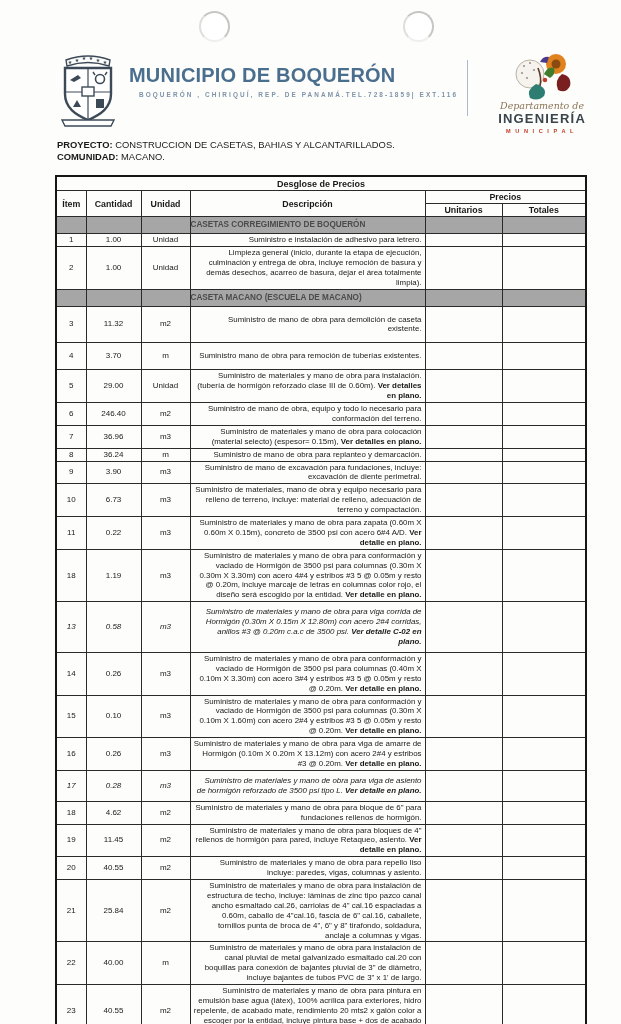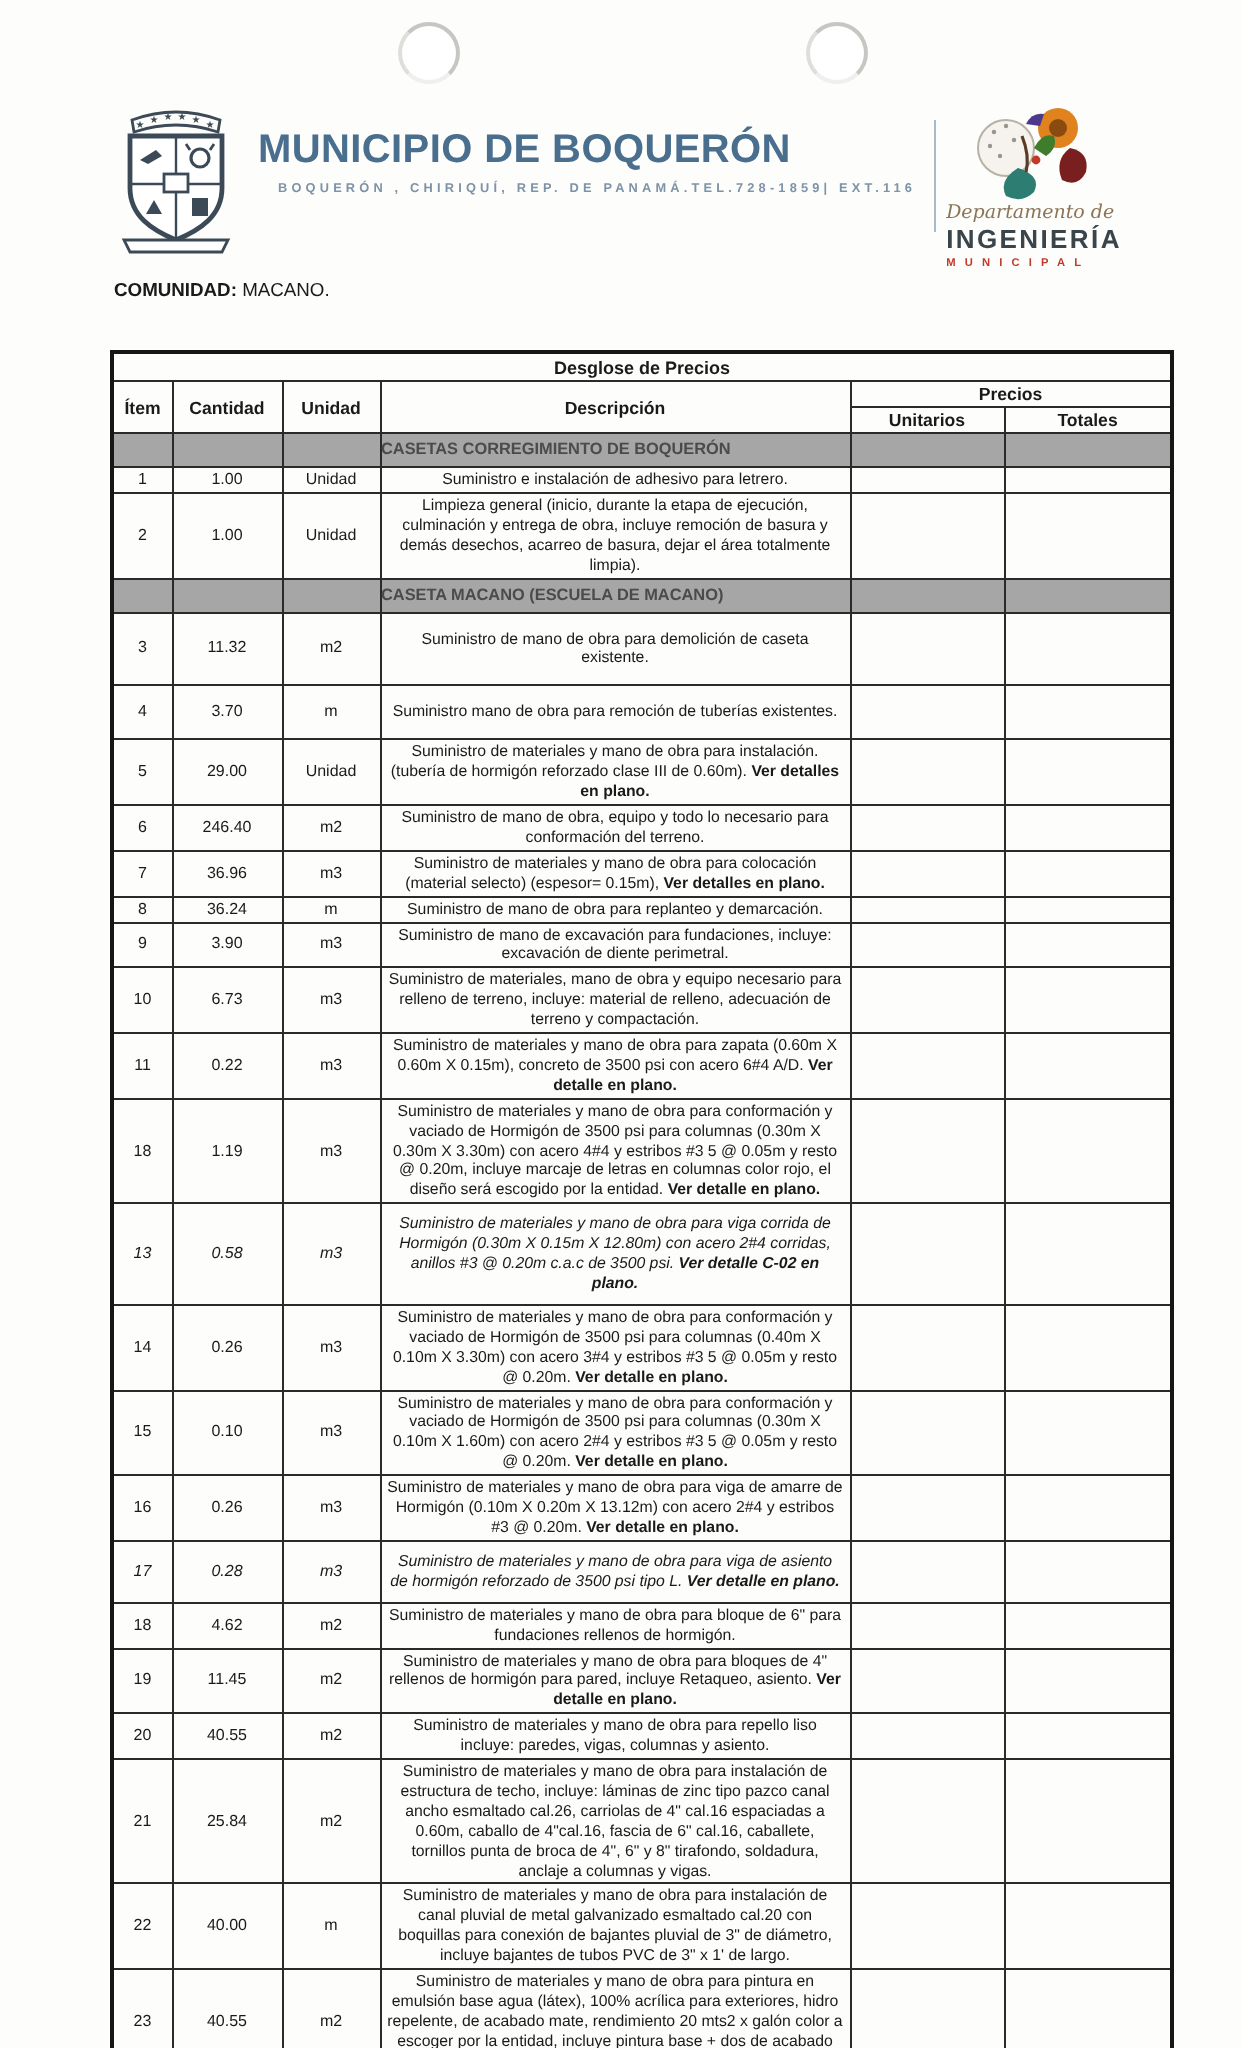--- a/index.html
+++ b/index.html
@@ -8,37 +8,37 @@
   .hole{position:absolute;top:11px;width:27px;height:27px;border-radius:50%;
         border:2px solid #c6c6c3;border-bottom-color:#efefed;border-left-color:#dededb;background:#fff;}
   .hole.h1{left:199px}.hole.h2{left:403px}
 
   .hdr{position:absolute;top:50px;left:56px;right:8px;display:flex;align-items:flex-start;}
   .crest{flex:0 0 64px;}
   .title-block{margin-left:9px;padding-top:14px;flex:0 0 auto;}
   .title{font-size:20px;font-weight:bold;color:#4a6f8e;letter-spacing:.2px;white-space:nowrap;}
   .subtitle{font-size:6.4px;font-weight:bold;letter-spacing:2.1px;color:#7d93a8;margin-top:4px;padding-left:10px;white-space:nowrap;}
   .divider{width:1px;height:56px;background:#a9bac8;margin:10px 5px 0 9px;}
-  .dept{width:138px;text-align:left;padding-top:0;}
+  .dept{width:138px;text-align:center;padding-top:0;}
   .dept-script{font-family:"DejaVu Serif",serif;font-style:italic;font-size:9.5px;color:#8a7456;margin-top:-16px;position:relative;}
   .dept-name{font-size:13px;font-weight:bold;color:#39444b;letter-spacing:1.2px;margin-top:0;}
   .dept-sub{font-size:5.6px;font-weight:bold;color:#c23b2a;letter-spacing:4.6px;margin-top:2px;}
 
   .project{position:absolute;top:139px;left:57px;font-size:9.4px;line-height:11.6px;}
   .lbl{font-weight:bold;}
 
   .table-wrap{position:absolute;top:175px;left:55px;width:530px;}
   table{border-collapse:collapse;width:100%;table-layout:fixed;border:2px solid #161616;}
   th,td{border:1px solid #2a2a2a;vertical-align:middle;padding:0;}
   col.ci{width:30px}col.cc{width:55px}col.cu{width:49px}col.cd{width:235px}col.cp1{width:77px}col.cp2{width:84px}
   .t-title{font-size:9px;font-weight:bold;text-align:center;padding:1.5px 0;}
   thead th{font-size:8.8px;font-weight:bold;text-align:center;padding:1px 0;}
   tbody td{font-size:7.9px;line-height:9.9px;}
   .c-item,.c-cant,.c-unid{text-align:center;font-size:8px;}
-  .c-desc{padding:1px 3px;text-align:center;}
+  .c-desc{padding:1px 3px;text-align:right;}
   .c-desc b{font-weight:bold;}
   tr.sec td{background:#a6a6a6;height:13px;}
   .sec-label{color:#4b4b4b;font-weight:bold;text-align:left;font-size:8.2px;padding:1.5px 0;}
   tr.pv2 td{padding-top:8px;padding-bottom:8px;}
   tr.pv1 td{padding-top:5px;padding-bottom:5px;font-style:italic;}
 </style>
 </head>
 <body>
 
 <div class="page">
@@ -93,20 +93,21 @@
         <circle cx="45" cy="30" r="2.2" fill="#c23b2a"></circle>
         <path d="M38 18 q4 10 2 18" stroke="#5a3b23" stroke-width="1.6" fill="none"></path>
       </svg>
       <div class="dept-script">Departamento de</div>
       <div class="dept-name">INGENIERÍA</div>
       <div class="dept-sub">MUNICIPAL</div>
     </div>
   </div>
 
   <div class="project">
+    <div><span class="lbl">PROYECTO:</span> <span>CONSTRUCCION DE CASETAS, BAHIAS Y ALCANTARILLADOS.</span></div>
     <div><span class="lbl">COMUNIDAD:</span> <span>MACANO.</span></div>
   </div>
 
   <div class="table-wrap">
   <table>
     <colgroup>
           <col class="ci">
           <col class="cc">
           <col class="cu">
           <col class="cd">

